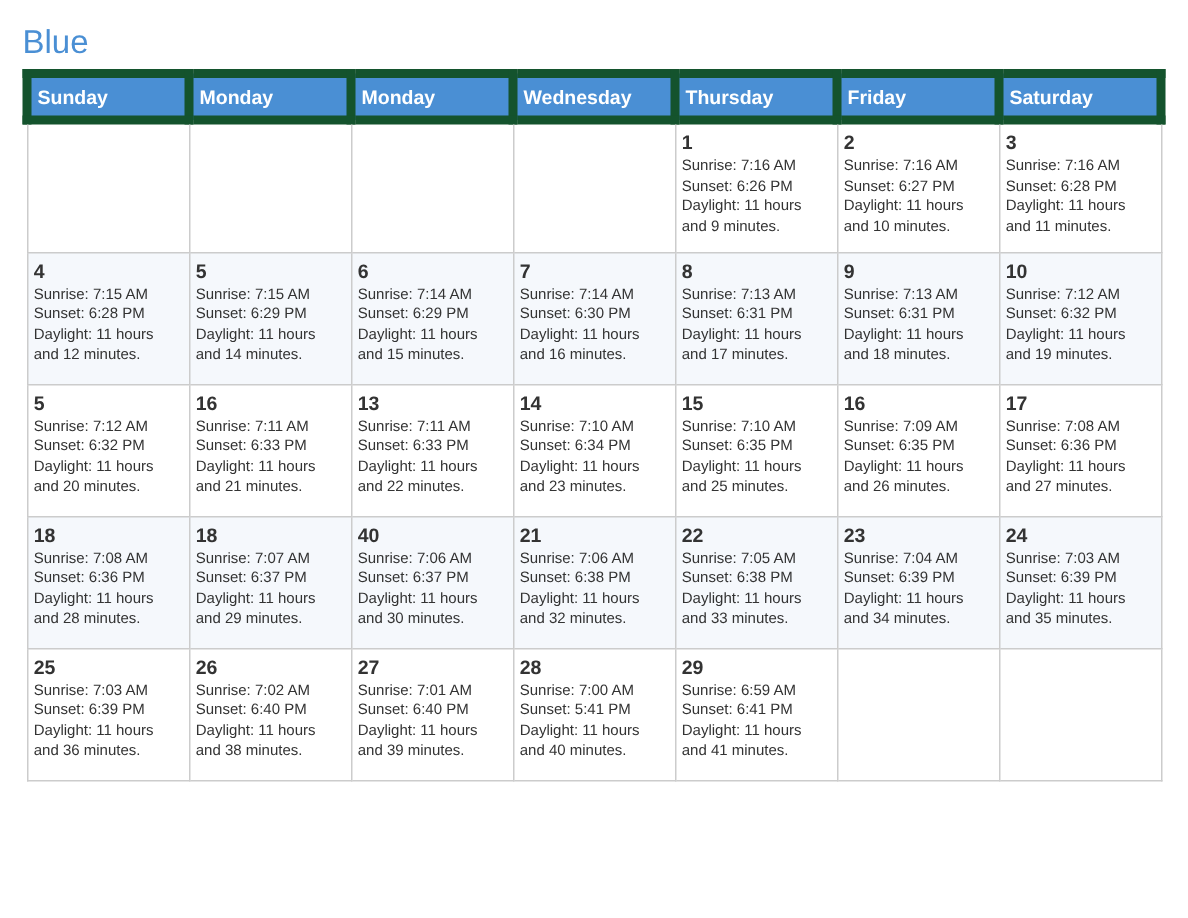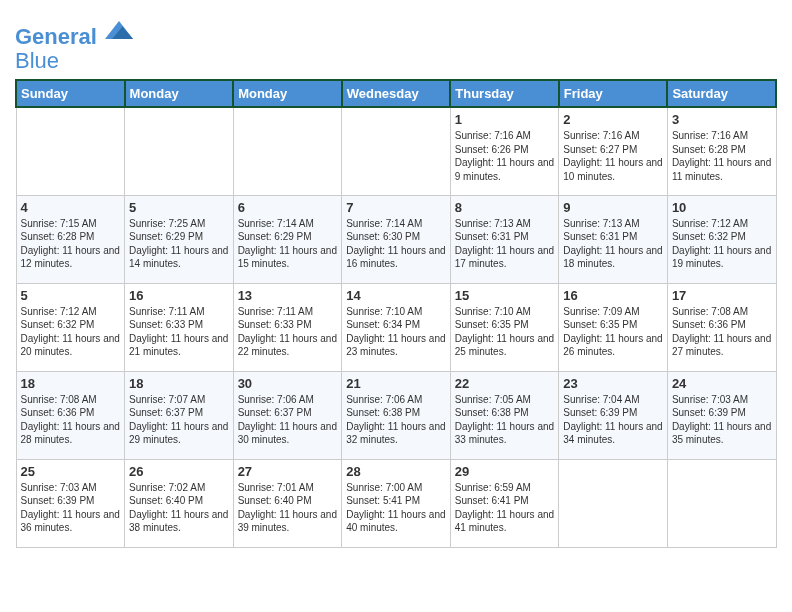--- a/index.html
+++ b/index.html
@@ -53,21 +53,21 @@
       border-collapse: collapse;
       table-layout: fixed;
     }
     th {
       background-color: #4a8fd4;
       color: #fff;
       font-size: 13px;
       font-weight: bold;
       padding: 5px 4px;
       text-align: left;
-      border: 2px solid #14532d;
+      border: 6px solid #14532d;
     }
     td {
       border: 1px solid #ccc;
       vertical-align: top;
       padding: 4px 4px;
       font-size: 10.5px;
       color: #333;
       height: 88px;
     }
     .day-num {
@@ -88,27 +88,20 @@
       background: #fff;
     }
     thead tr th { background: #4a8fd4; }
   </style>
 </head>
 <body>
 
 <div class="header">
   <div class="logo">
     <div>
-      <div class="logo-text">
-        <span>General</span>
-        <svg class="logo-icon" viewBox="0 0 40 30" xmlns="http://www.w3.org/2000/svg">
-          <polygon points="0,28 20,2 40,28" fill="#4a8fd4"></polygon>
-          <polygon points="10,28 25,10 40,28" fill="#2a6daa"></polygon>
-        </svg>
-      </div>
       <div class="logo-text" style="color:#4a8fd4;font-size:22px;font-weight:normal;">Blue</div>
     </div>
   </div>
   <div class="title-block">
     <div class="month-title"></div>
     <div class="location-title"></div>
   </div>
 </div>
 
 <table>
@@ -154,21 +147,21 @@
       <tr>
         <td>
           <span class="day-num">4</span>
           <div class="day-info">Sunrise: 7:15 AM
 Sunset: 6:28 PM
 Daylight: 11 hours
 and 12 minutes.</div>
         </td>
         <td>
           <span class="day-num">5</span>
-          <div class="day-info">Sunrise: 7:25 AM
+          <div class="day-info">Sunrise: 7:15 AM
 Sunset: 6:29 PM
 Daylight: 11 hours
 and 14 minutes.</div>
         </td>
         <td>
           <span class="day-num">6</span>
           <div class="day-info">Sunrise: 7:14 AM
 Sunset: 6:29 PM
 Daylight: 11 hours
 and 15 minutes.</div>
@@ -262,21 +255,21 @@
 and 28 minutes.</div>
         </td>
         <td>
           <span class="day-num">18</span>
           <div class="day-info">Sunrise: 7:07 AM
 Sunset: 6:37 PM
 Daylight: 11 hours
 and 29 minutes.</div>
         </td>
         <td>
-          <span class="day-num">30</span>
+          <span class="day-num">40</span>
           <div class="day-info">Sunrise: 7:06 AM
 Sunset: 6:37 PM
 Daylight: 11 hours
 and 30 minutes.</div>
         </td>
         <td>
           <span class="day-num">21</span>
           <div class="day-info">Sunrise: 7:06 AM
 Sunset: 6:38 PM
 Daylight: 11 hours

